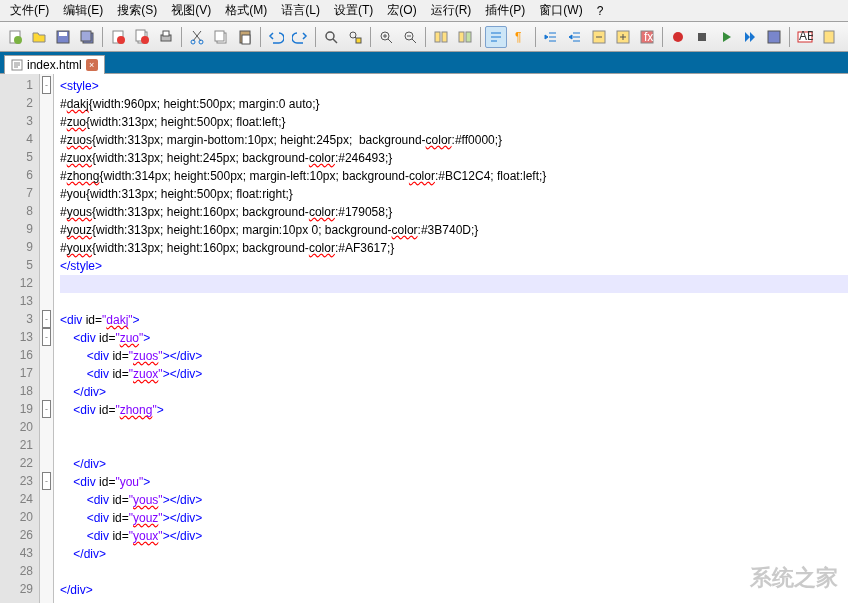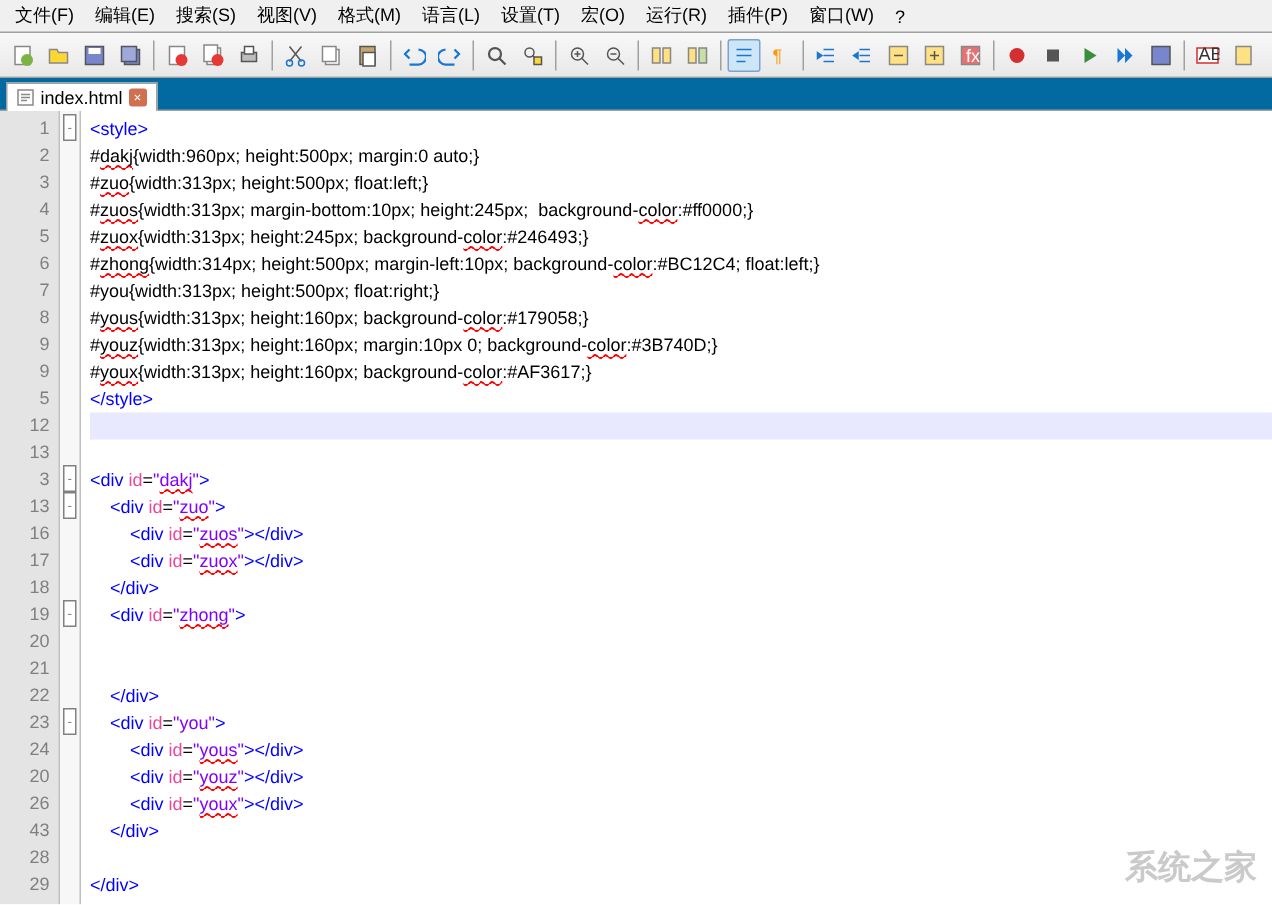--- a/index.html
+++ b/index.html
@@ -14,21 +14,21 @@
 .tab-close{width:12px;height:12px;background:#D07050;color:#fff;display:flex;align-items:center;justify-content:center;font-size:9px;border-radius:2px}
 .editor{flex:1;display:flex;overflow:hidden;background:#fff}
 .gutter{width:40px;background:#E4E4E4;border-right:1px solid #C0C0C0;text-align:right;padding:2px 6px 0 0;color:#808080;font-family:Consolas,monospace;font-size:13px;line-height:18px}
 .fold{width:14px;border-right:1px solid #C0C0C0;background:#F7F7F7;font-family:Consolas,monospace;font-size:13px;line-height:18px;padding-top:2px}
 .fold div{height:18px;display:flex;align-items:center;justify-content:center}
 .fbox{width:9px;height:9px;border:1px solid #808080;background:#fff;font-size:9px;line-height:7px;text-align:center;color:#808080}
 .code{flex:1;font-family:Consolas,"Courier New",monospace;font-size:13px;line-height:18px;padding:3px 0 0 6px;white-space:pre;overflow:auto}
 .code .ln{height:18px}
 .cur{background:#E8E8FF}
 .t-tag{color:#0000FF}
-.t-attr{color:#ec4899}
+.t-attr{color:#000000}
 .t-val{color:#8000FF}
 .wavy{text-decoration:underline wavy #FF0000;text-decoration-skip-ink:none}
 .watermark{position:absolute;right:10px;bottom:10px;color:rgba(150,150,150,.5);font-size:22px;font-weight:bold;pointer-events:none}
 svg{display:block}
 </style>
 </head>
 <body>
 
 <div class="menubar">
 <span>文件(F)</span>

